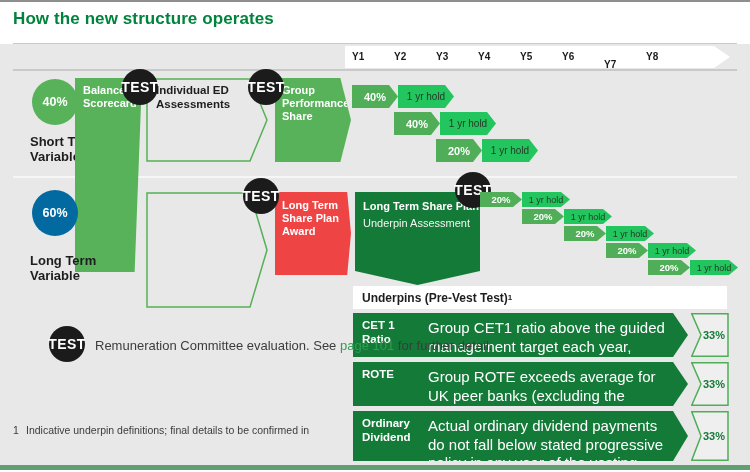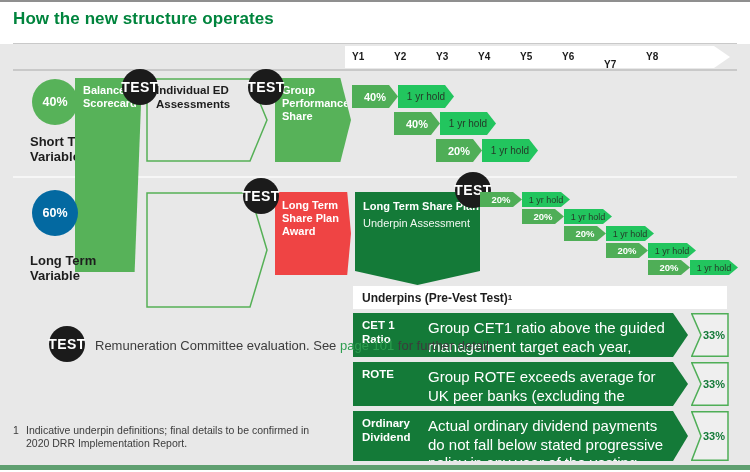--- a/index.html
+++ b/index.html
@@ -176,17 +176,17 @@
     <text x="23" y="25" text-anchor="middle" dominant-baseline="central" fill="#147a38" font-size="11" font-weight="bold">33%</text>
   </svg>
 
   <div class="abs test" style="left:49px;top:326px;">TEST</div>
   <div class="abs legend-text">
     <span>Remuneration Committee evaluation. See </span><span class="link">page 101</span><span> for further detail.</span>
   </div>
 
   <div class="abs footnote">
     <span class="fmark">1</span><span>Indicative underpin definitions; final details to be confirmed in</span><br>
-    <span class="fmark"></span><span>2020 DRR Implementation Report.</span>
+    <span class="fmark"></span>
   </div>
 
   <div class="abs bottom-strip"></div>
 </div>
 
 </body></html>

